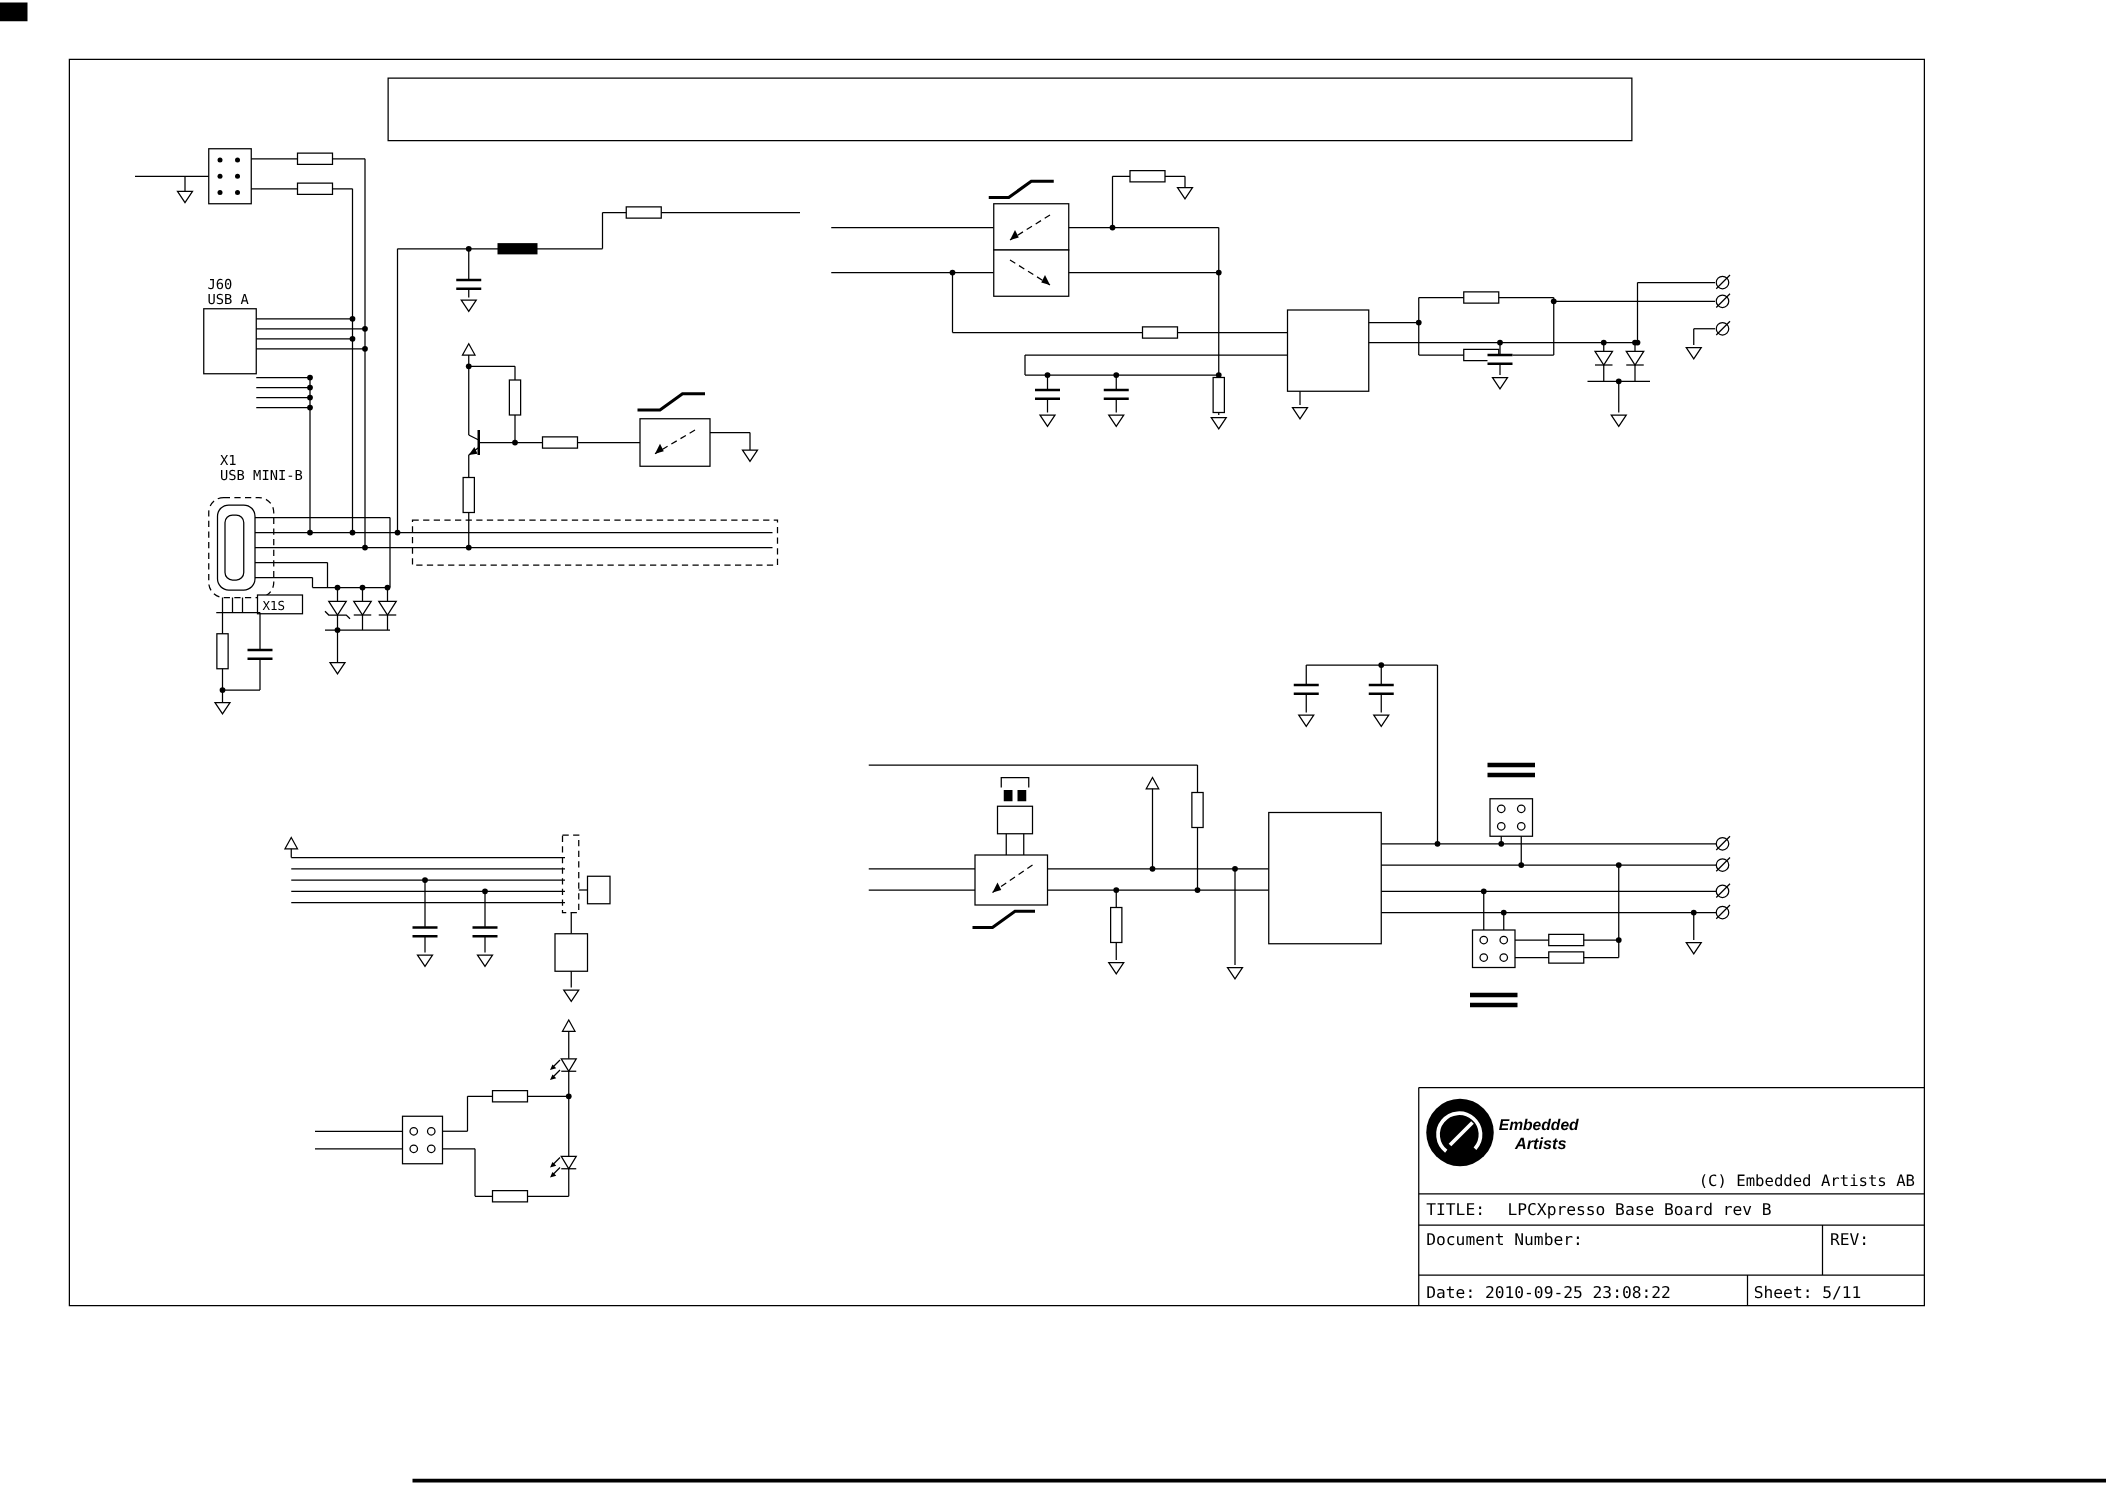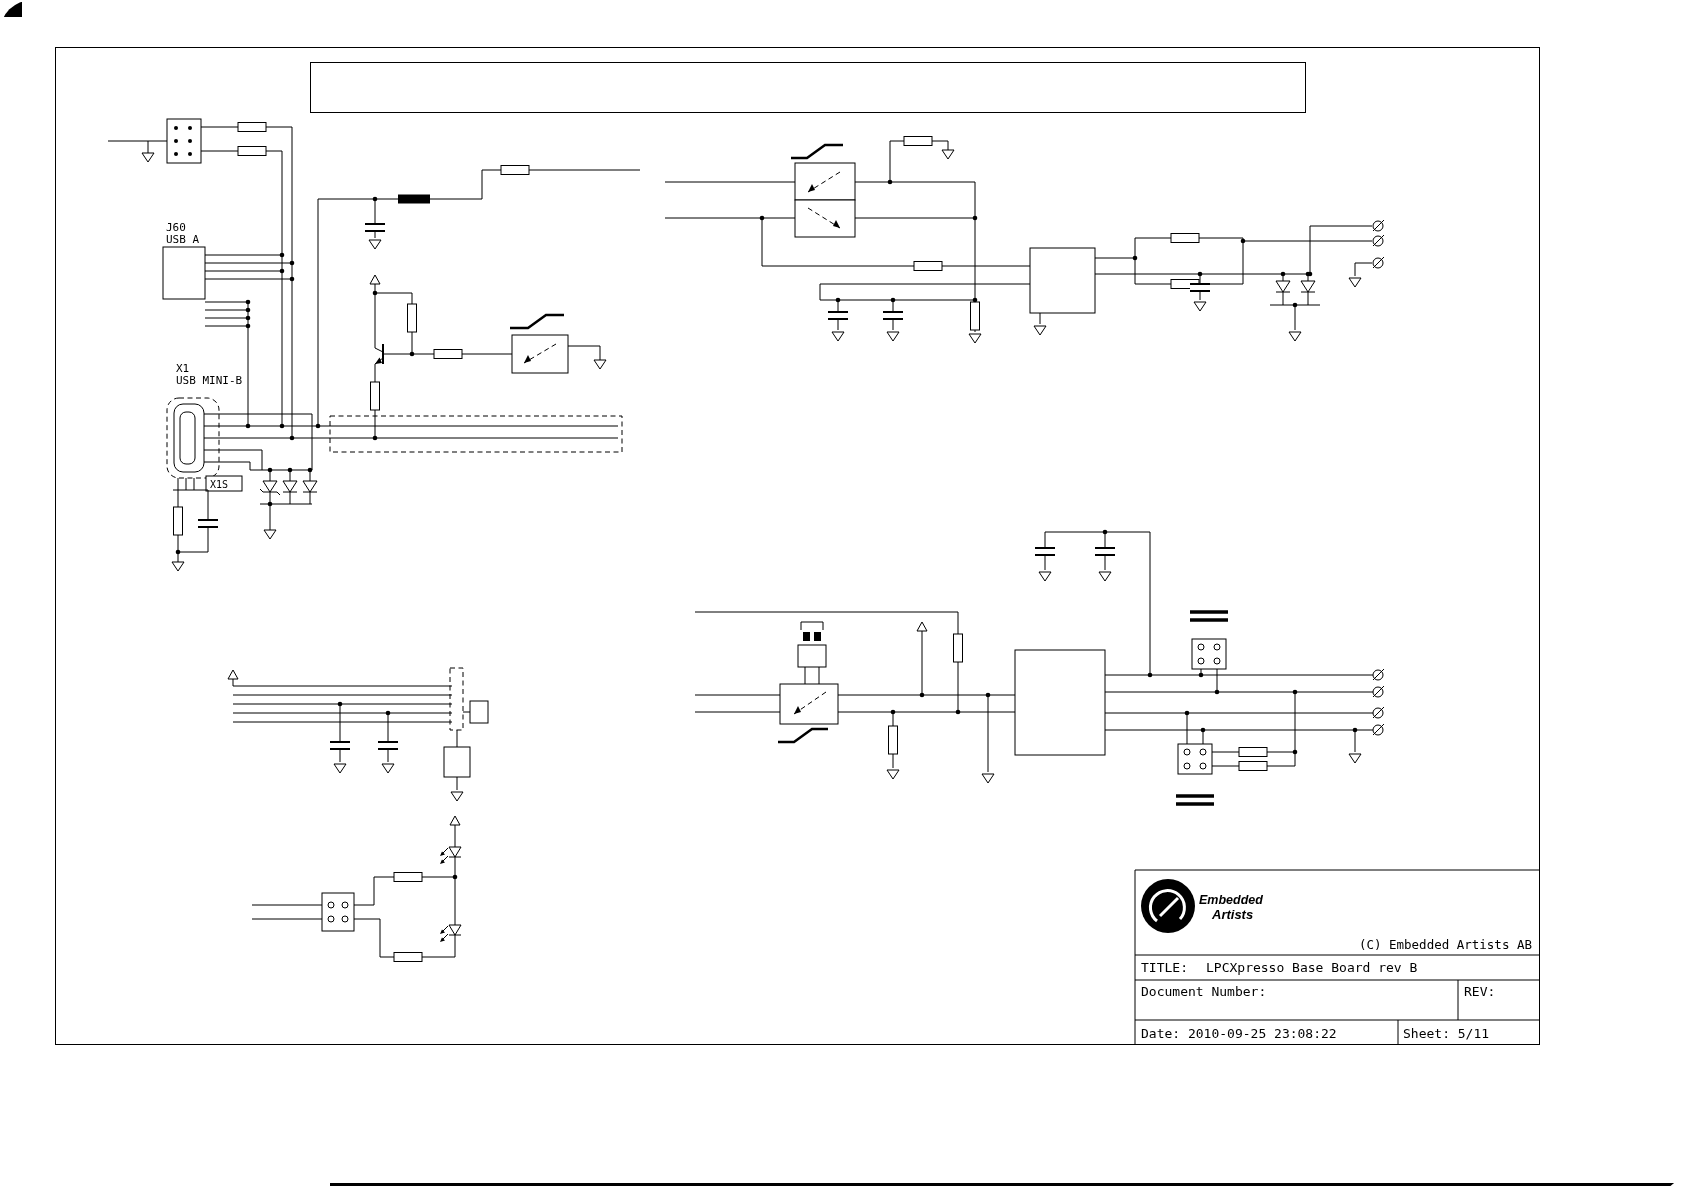--- a/index.html
+++ b/index.html
@@ -1,16 +1,16 @@
 <!DOCTYPE html>
 <html><head>
 <meta charset="utf-8">
 <style>
   html,body{margin:0;padding:0;background:#fff;}
-  .page{position:relative;width:1685px;height:1191px;background:#ffffff;overflow:hidden;border-radius:32px;}
+  .page{position:relative;width:1685px;height:1191px;background:#ffffff;overflow:hidden;}
   svg{position:absolute;inset:0;}
   .txt{fill:#000;stroke:none;font-family:"DejaVu Sans Mono","Liberation Mono",monospace;}
   .logo-txt{fill:#000;stroke:none;font-family:"Liberation Sans",sans-serif;font-weight:bold;font-style:italic;}
   .dot{fill:#000;stroke:none;}
   .fill-b{fill:#000;stroke:none;}
   .thick{stroke-width:2.5;}
   .bar{stroke-width:3.5;}
   .dashed{stroke-dasharray:5 3.5;}
 </style>
 </head>

